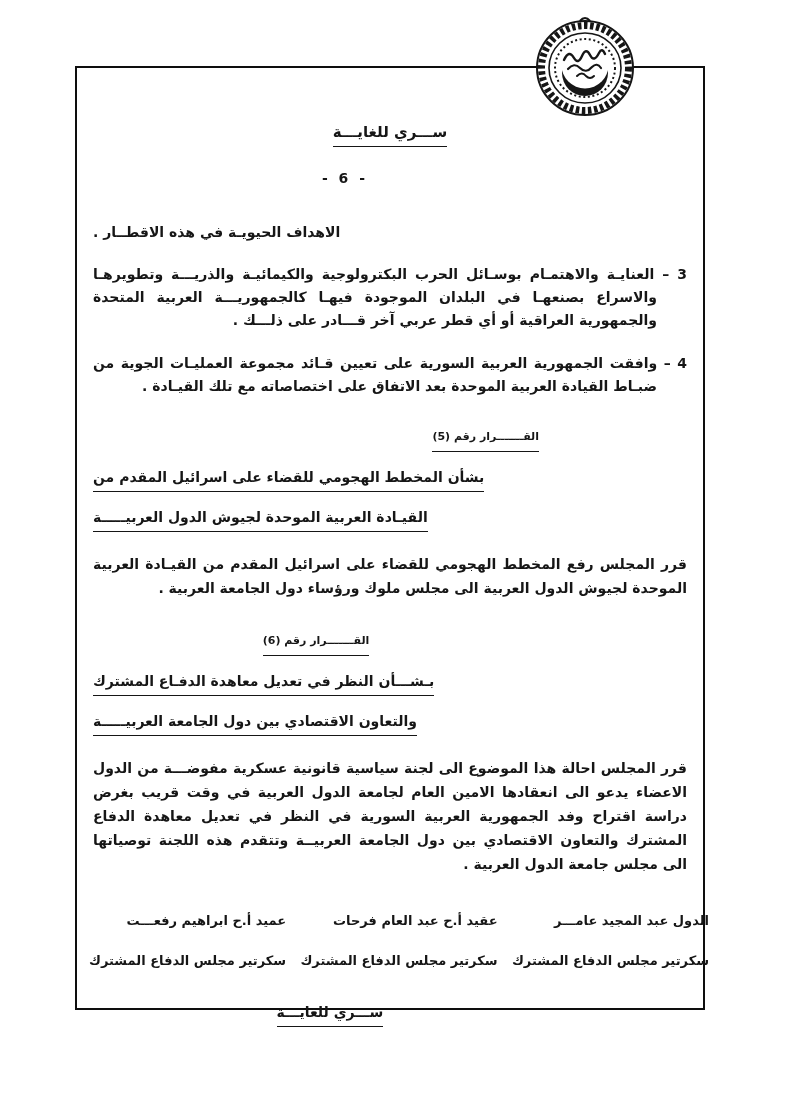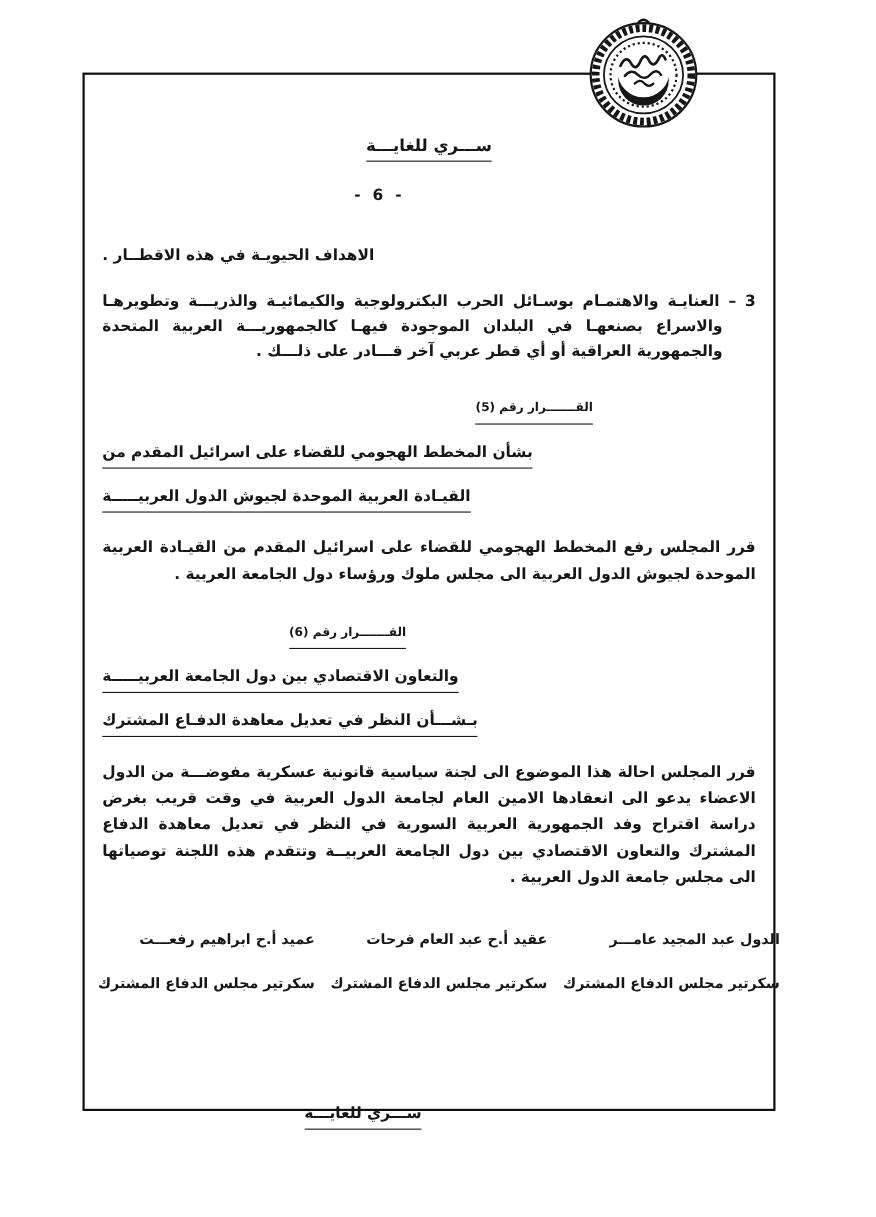--- a/index.html
+++ b/index.html
@@ -139,40 +139,41 @@
     <div class="classification-top">
       <span class="u">ســـري للغايـــة</span>
     </div>
 
     <div class="page-number">- 6 -</div>
 
     <p class="intro">الاهداف الحيويـة في هذه الاقطــار .</p>
 
     <p class="numbered-item">3 – العنايـة والاهتمـام بوسـائل الحرب البكترولوجية والكيمائيـة والذريـــة وتطويرهـا والاسراع بصنعهـا في البلدان الموجودة فيهـا كالجمهوريـــة العربية المتحدة والجمهورية العراقية أو أي قطر عربي آخر قـــادر على ذلـــك .</p>
 
+    <p class="numbered-item">4 – وافقت الجمهورية العربية السورية على تعيين قـائد مجموعة العمليـات الجوية من ضبـاط القيادة العربية الموحدة بعد الاتفاق على اختصاصاته مع تلك القيـادة .</p>
 
     <div class="decision-title">
       <span class="u">القـــــــرار رقم (5)</span>
     </div>
     <div class="decision-sub">
       <span class="u">بشأن المخطط الهجومي للقضاء على اسرائيل المقدم من</span>
     </div>
     <div class="decision-sub">
       <span class="u">القيـادة العربية الموحدة لجيوش الدول العربيـــــة</span>
     </div>
     <p class="decision-body">قرر المجلس رفع المخطط الهجومي للقضاء على اسرائيل المقدم من القيـادة العربية الموحدة لجيوش الدول العربية الى مجلس ملوك ورؤساء دول الجامعة العربية .</p>
 
     <div class="decision-title decision-title--six">
       <span class="u">القـــــــرار رقم (6)</span>
     </div>
     <div class="decision-sub">
-      <span class="u">والتعاون الاقتصادي بين دول الجامعة العربيـــــة</span>
+      <span class="u">بـشـــأن النظر في تعديل معاهدة الدفـاع المشترك</span>
     </div>
     <div class="decision-sub">
-      <span class="u">بـشـــأن النظر في تعديل معاهدة الدفـاع المشترك</span>
+      <span class="u">والتعاون الاقتصادي بين دول الجامعة العربيـــــة</span>
     </div>
     <p class="decision-body">قرر المجلس احالة هذا الموضوع الى لجنة سياسية قانونية عسكرية مفوضـــة من الدول الاعضاء يدعو الى انعقادها الامين العام لجامعة الدول العربية في وقت قريب بغرض دراسة اقتراح وفد الجمهورية العربية السورية في النظر في تعديل معاهدة الدفاع المشترك والتعاون الاقتصادي بين دول الجامعة العربيــة وتتقدم هذه اللجنة توصياتها الى مجلس جامعة الدول العربية .</p>
 
     <div class="signatures">
       <div class="sig-col">
         <div class="sig-name">الدول عبد المجيد عامـــر</div>
         <div class="sig-title">سكرتير مجلس الدفاع المشترك</div>
       </div>
       <div class="sig-col">
         <div class="sig-name">عقيد أ.ح عبد العام فرحات</div>

